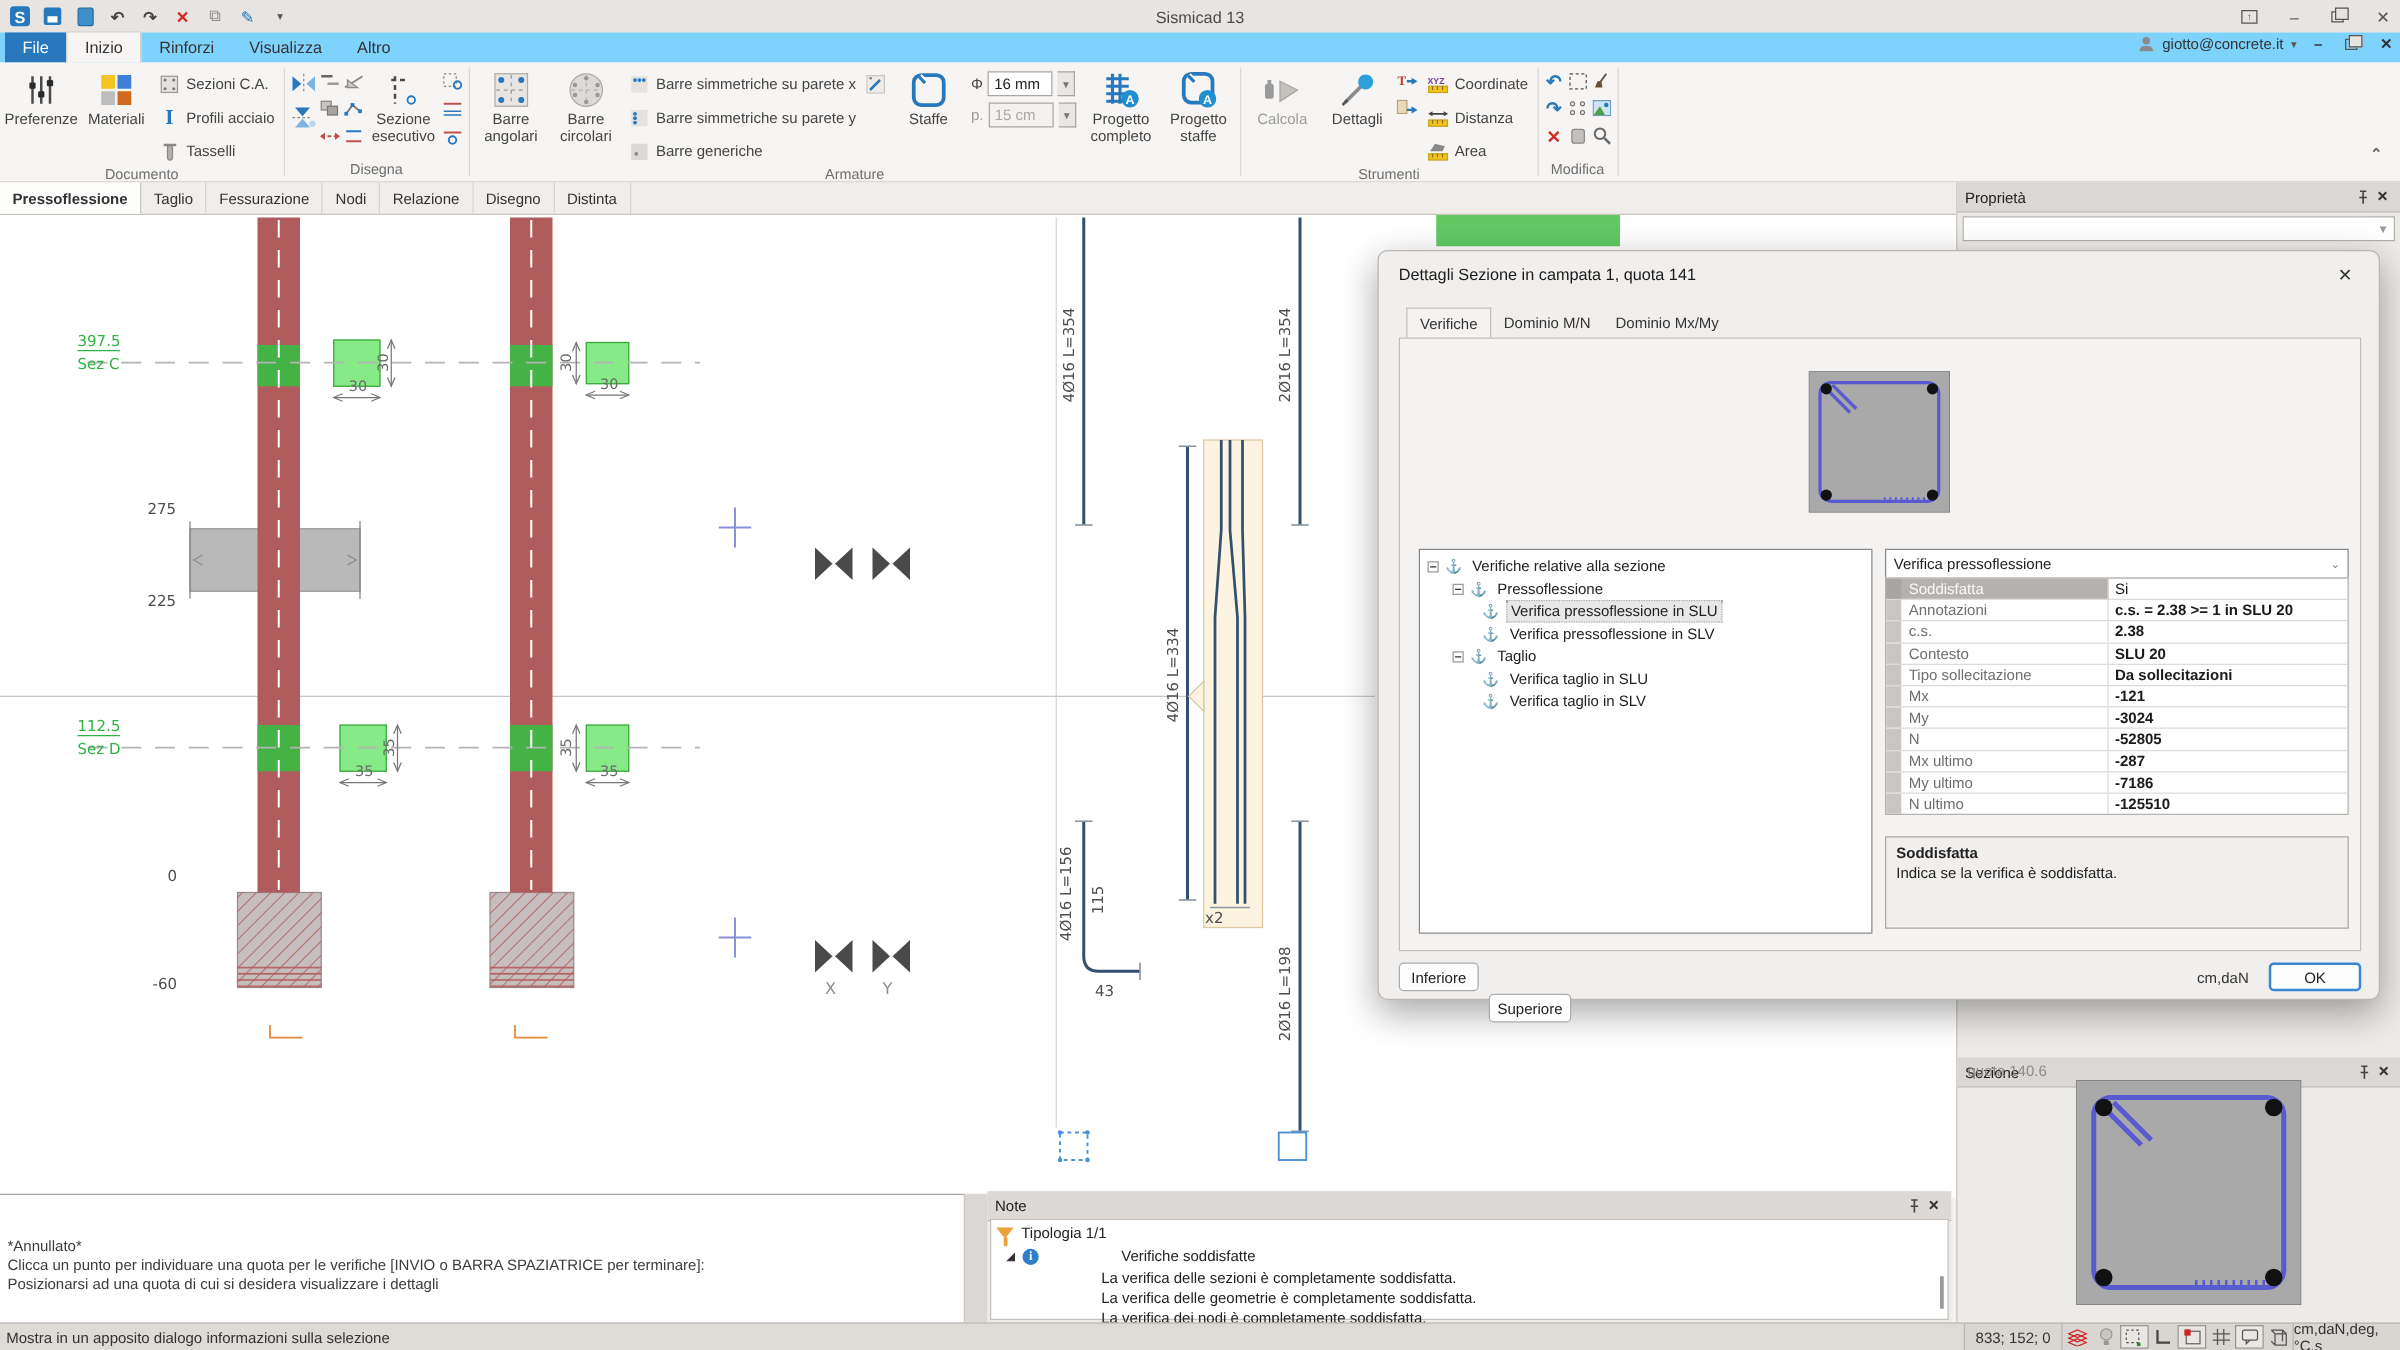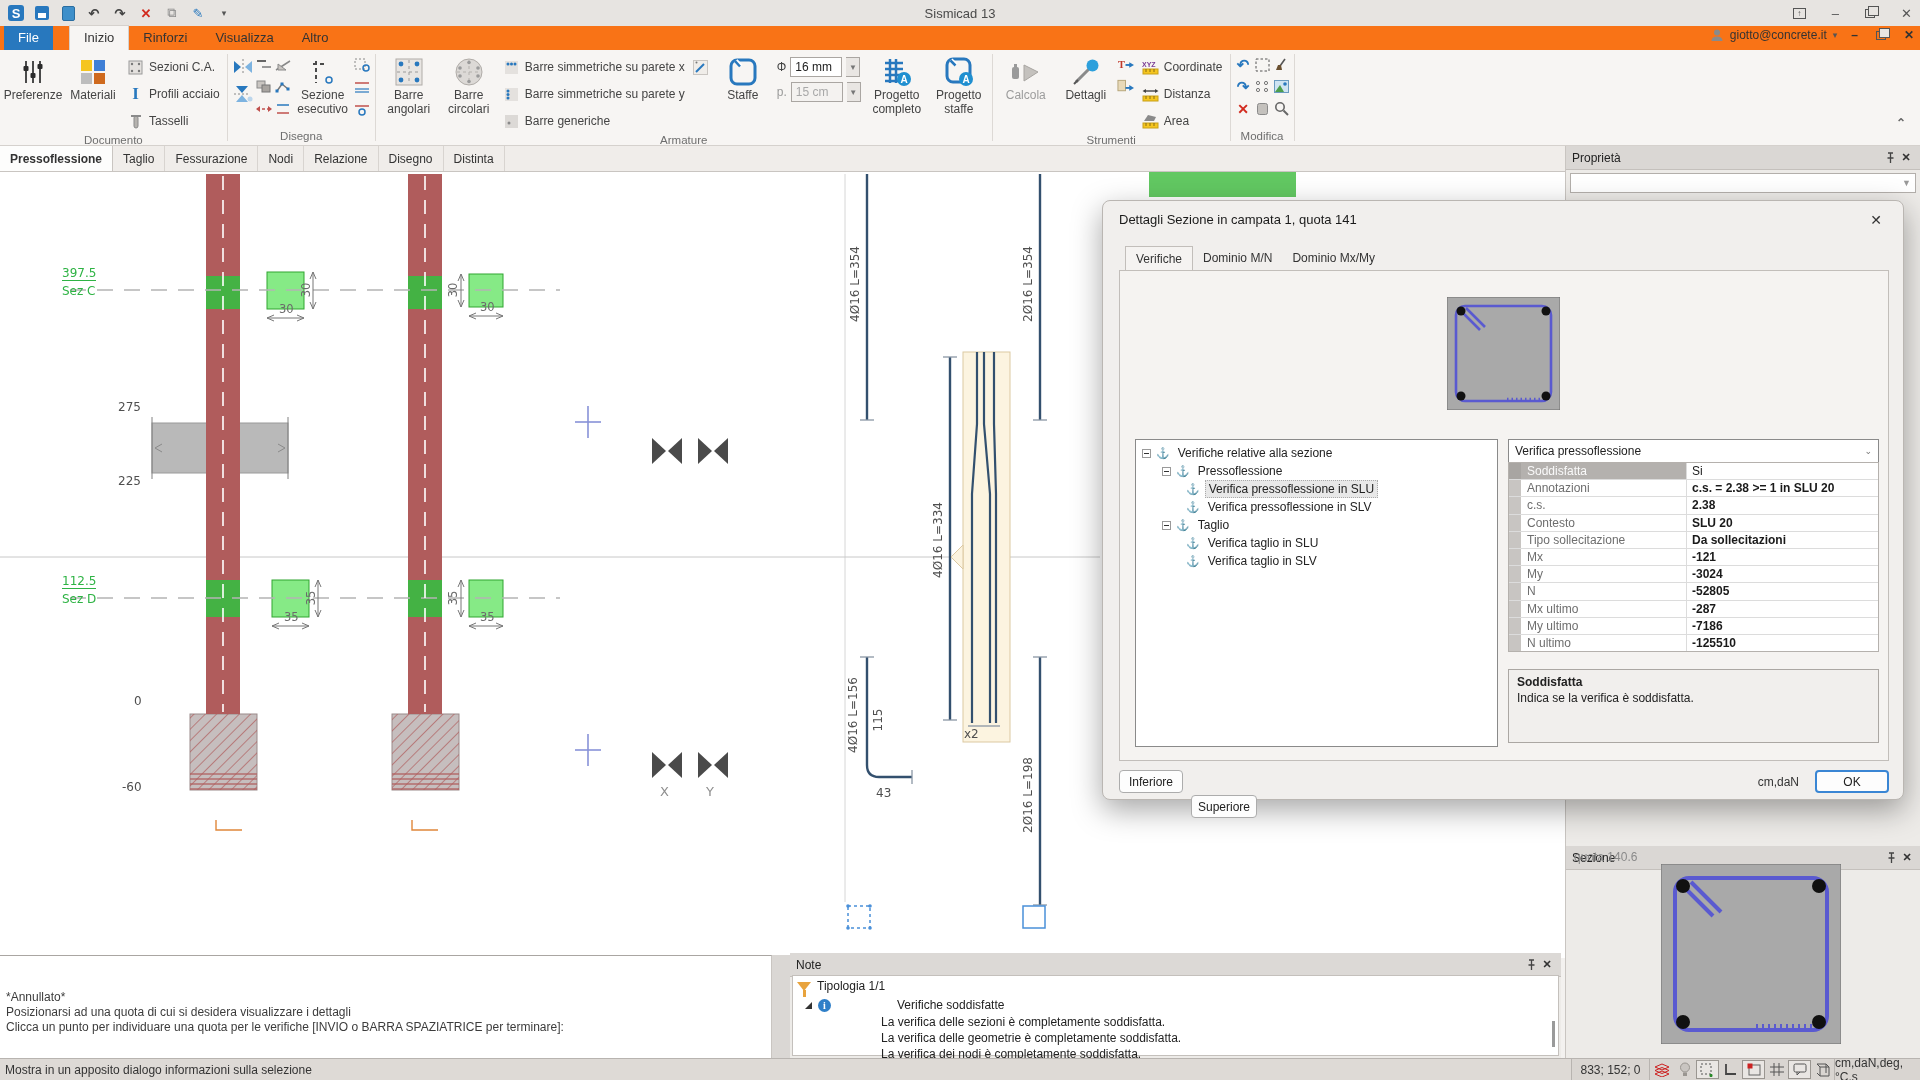--- a/index.html
+++ b/index.html
@@ -21,24 +21,24 @@
   .copyic { color:#8a8a8a; }
   .penic { color:#2878be; }
   .qat .dd { font-size:9px; color:#555; }
   #win-title { position:absolute; left:0; right:0; text-align:center; font-size:13px; color:#4a4a4a; pointer-events:none; }
   .wctrl { position:absolute; right:8px; top:0; height:26px; display:flex; align-items:center; gap:26px; color:#555; font-size:13px; }
   .sq2 { width:10px; height:9px; border:1.3px solid #555; display:inline-block; position:relative; }
   .sq2:after { content:""; position:absolute; left:2px; top:-4px; width:9px; height:8px; border:1.3px solid #555; background:#e7e4e1; }
   .upbox { width:13px; height:11px; border:1.3px solid #555; display:inline-flex; align-items:center; justify-content:center; font-size:8px; color:#555; }
 
   
-  #tabrow { left:0; top:26px; width:1920px; height:24px; background:#f97316; display:flex; align-items:flex-end; }
+  #tabrow { left:0; top:26px; width:1920px; height:24px; background:#7dd3fc; display:flex; align-items:flex-end; }
   .rtab { padding:4px 14px 5px; font-size:13px; color:#333; cursor:default; }
   .rtab.file { background:#2878be; color:#fff; margin-left:4px; }
-  .rtab.active { background:#f7f5f3; border:1px solid #d5d1cd; border-bottom:none;margin-left:16px; }
+  .rtab.active { background:#f7f5f3; border:1px solid #d5d1cd; border-bottom:none; }
   #tabrow-right { position:absolute; right:6px; top:28px; display:flex; align-items:center; gap:14px; }
   .userchip { display:flex; align-items:center; gap:6px; color:#333; font-size:12px; }
   .ribwin { display:flex; gap:18px; color:#333; font-weight:bold; font-size:12px; align-items:center; }
 
   
   #ribbon { left:0; top:50px; width:1920px; height:96px; background:#f7f5f3; border-bottom:1px solid #d5d1cd; display:flex; align-items:stretch; }
   .rgroup { display:flex; flex-direction:column; padding:3px 4px 0; }
   .rgroup .grow { display:flex; flex:1; align-items:flex-start; gap:2px; }
   .glabel { text-align:center; font-size:11.5px; color:#6e6e6e; padding:2px 0 3px; }
   .gsep { width:1px; background:#ddd9d5; margin:4px 0; }
@@ -977,22 +977,22 @@
     </div>
 
     <div class="dbtn" style="left:16px; top:569px; width:64px;text-align:right;">Inferiore</div>
     <div class="dbtn" style="left:88px; top:569px; width:66px;margin-top:25px;">Superiore</div>
     <div id="dlg-units">cm,daN</div>
     <div class="dbtn" id="btn-ok">OK</div>
   </div>
 
   <div id="cmdarea" class="abs">
     <div>*Annullato*</div>
+    <div>Clicca un punto per individuare una quota per le verifiche [INVIO o BARRA SPAZIATRICE per terminare]:</div>
     <div>Posizionarsi ad una quota di cui si desidera visualizzare i dettagli</div>
-    <div>Clicca un punto per individuare una quota per le verifiche [INVIO o BARRA SPAZIATRICE per terminare]:</div>
   </div>
   <div id="bsplit" class="abs"></div>
 
   <div id="notepanel" class="abs">
     <div class="phead" style="background:#dcd9d6;">
       <span>Note</span>
       <span class="sp"></span>
       <span class="phico">
           <svg width="9" height="12" viewBox="0 0 9 12">
             <path d="M2 1 h5 M4.5 1 v5 M1.5 6 h6 M4.5 6 v5" stroke="#444" stroke-width="1.3" fill="none"></path>

